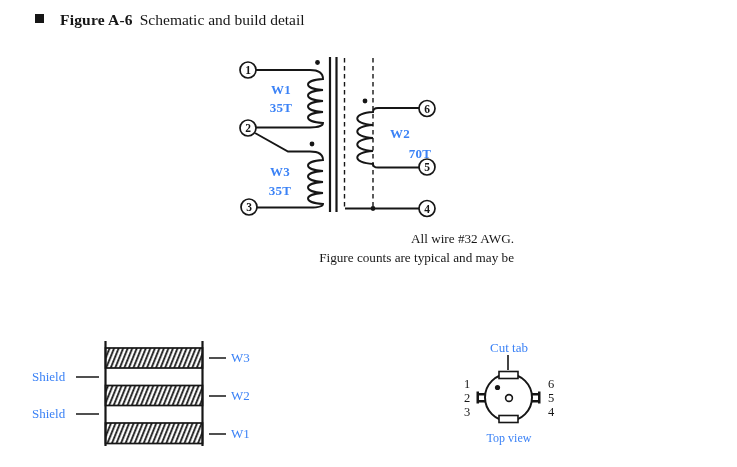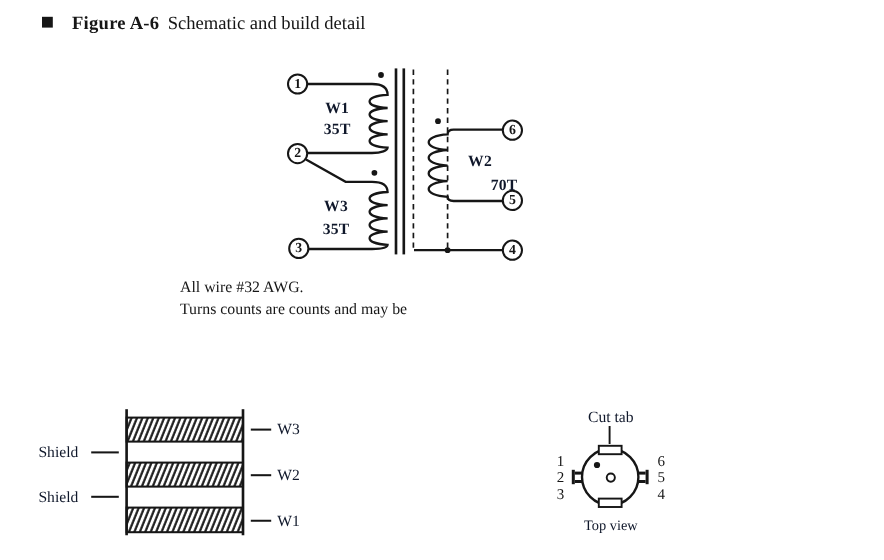--- a/index.html
+++ b/index.html
@@ -1,29 +1,29 @@
 <!DOCTYPE html>
 <html><head>
 <meta charset="utf-8">
 <style>
   html,body{margin:0;padding:0;background:#fff;}
   .page{position:relative;width:737px;height:467px;background:#ffffff;overflow:hidden;
         font-family:"Liberation Serif","DejaVu Serif",serif;color:#161616;border-radius:11px;}
   svg{position:absolute;left:0;top:0;}
-  .lbl{position:absolute;font-size:13px;line-height:16px;color:#0f172a;white-space:nowrap;}
+  .lbl{position:absolute;font-size:13px;line-height:16px;color:#3b82f6;white-space:nowrap;}
   .ctr{text-align:center;}
   .wind{font-weight:600;letter-spacing:.2px;}
   .term{position:absolute;width:16px;height:16px;line-height:16px;text-align:center;
         font-size:11.5px;font-weight:600;}
   .pinnum{position:absolute;width:16px;height:16px;line-height:16px;text-align:center;
         font-size:12.5px;}
   .title{position:absolute;left:60px;top:10px;font-size:15.5px;line-height:19px;}
   .title b{font-weight:700;margin-right:7px;letter-spacing:.2px;}
   .bullet{position:absolute;left:35px;top:14px;width:9px;height:9px;background:#161616;}
-  .note{position:absolute;left:150px;top:230px;width:364px;text-align:left;
+  .note{position:absolute;left:150px;top:230px;width:364px;text-align:right;
         font-size:13.2px;line-height:18.5px;}
 </style>
 </head>
 <body>
 
 <div class="page">
 
   <svg width="737" height="467" viewBox="0 0 737 467">
     <defs>
       <pattern id="hatch" width="4.2" height="14" patternUnits="userSpaceOnUse" patternTransform="rotate(22)">
@@ -117,21 +117,21 @@
 
   <div class="lbl wind ctr" style="left:261px;top:82px;width:40px;">W1</div>
   <div class="lbl wind ctr" style="left:261px;top:100px;width:40px;">35T</div>
   <div class="lbl wind ctr" style="left:260px;top:164px;width:40px;">W3</div>
   <div class="lbl wind ctr" style="left:260px;top:183px;width:40px;">35T</div>
   <div class="lbl wind ctr" style="left:378px;top:126px;width:44px;">W2</div>
   <div class="lbl wind ctr" style="left:398px;top:146px;width:44px;">70T</div>
 
   <div class="note">
     <div>All wire #32 AWG.</div>
-    <div>Turns counts are counts and may be</div>
+    <div>Figure counts are typical and may be</div>
   </div>
 
   <div class="lbl" style="left:32px;top:369px;">Shield</div>
   <div class="lbl" style="left:32px;top:406px;">Shield</div>
   <div class="lbl" style="left:231px;top:350px;">W3</div>
   <div class="lbl" style="left:231px;top:388px;">W2</div>
   <div class="lbl" style="left:231px;top:426px;">W1</div>
 
   <div class="lbl ctr" style="left:479px;top:340px;width:60px;">Cut tab</div>
   <div class="pinnum" style="left:459px;top:375.5px;">1</div>

